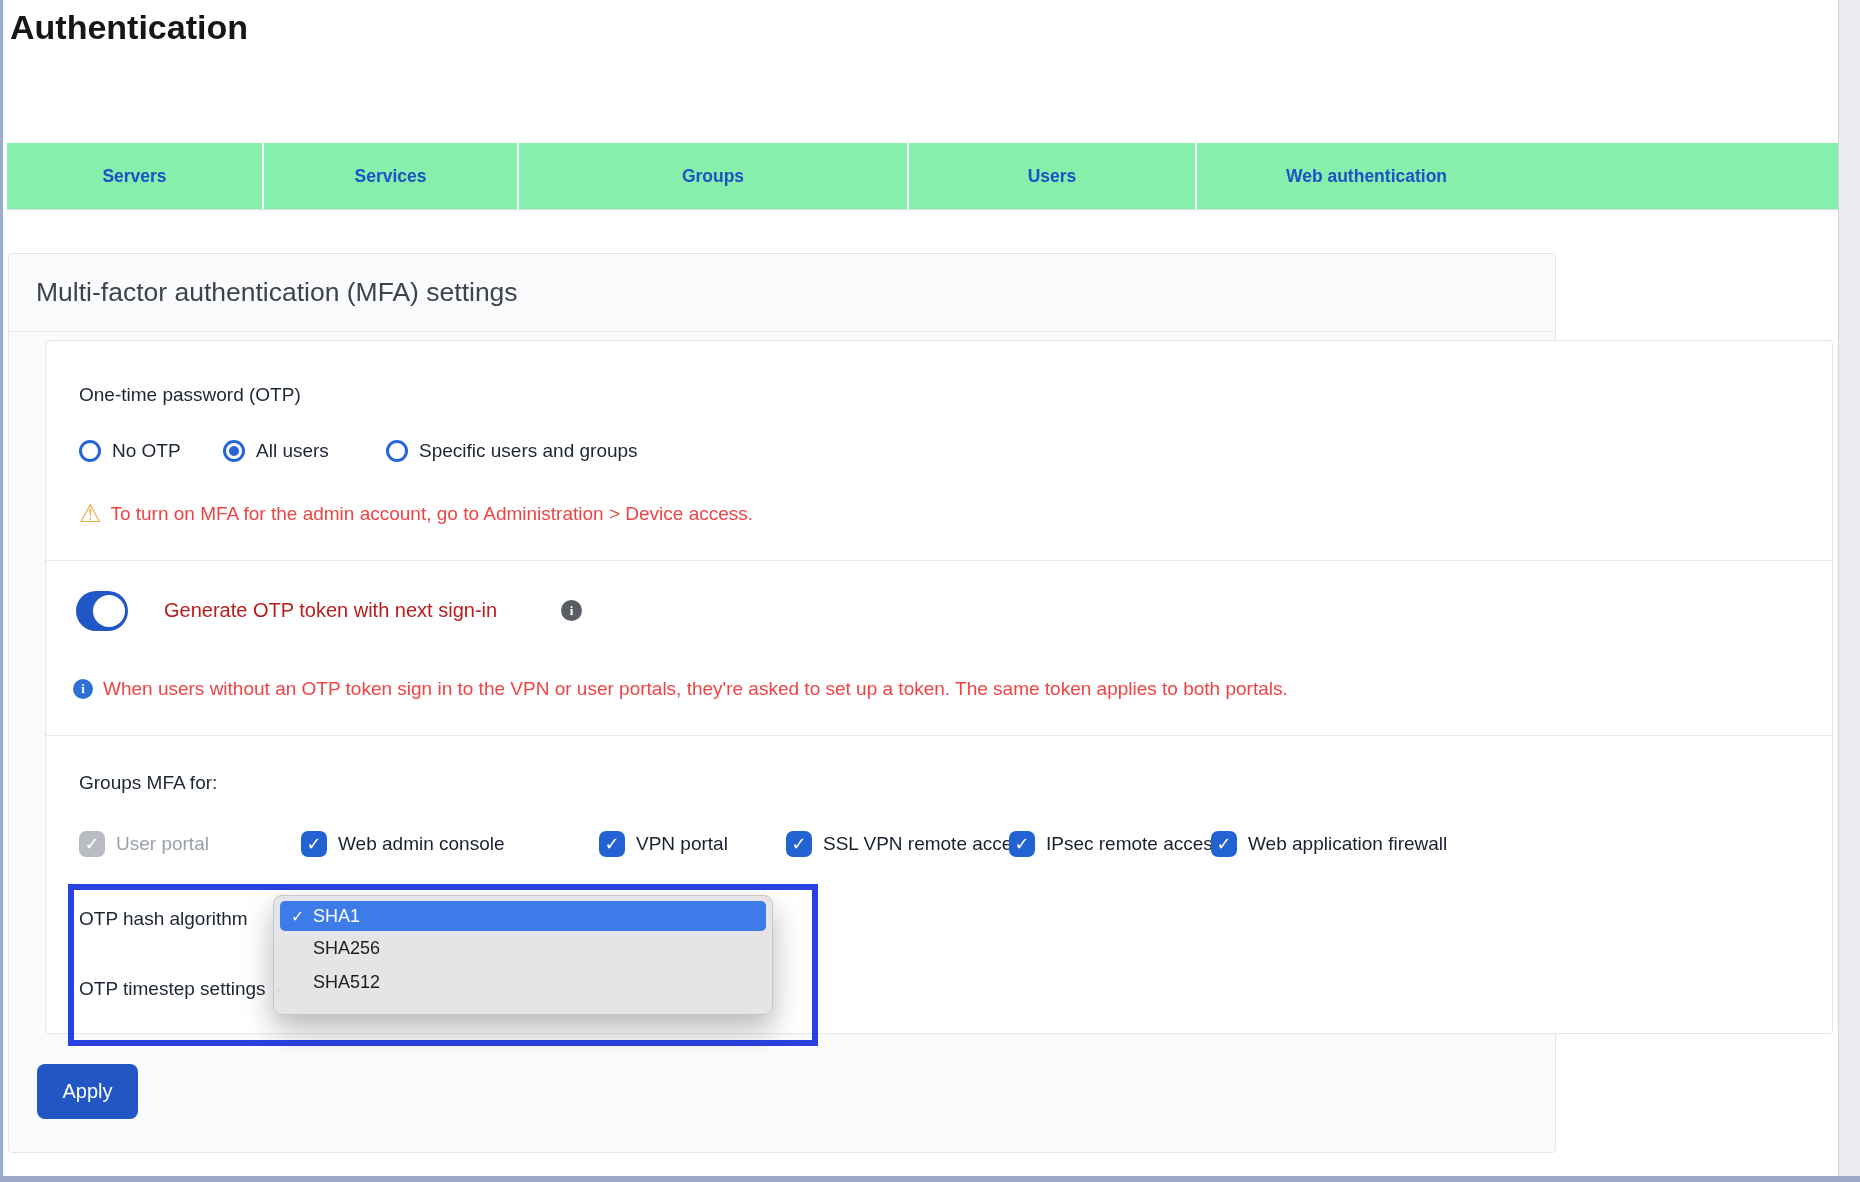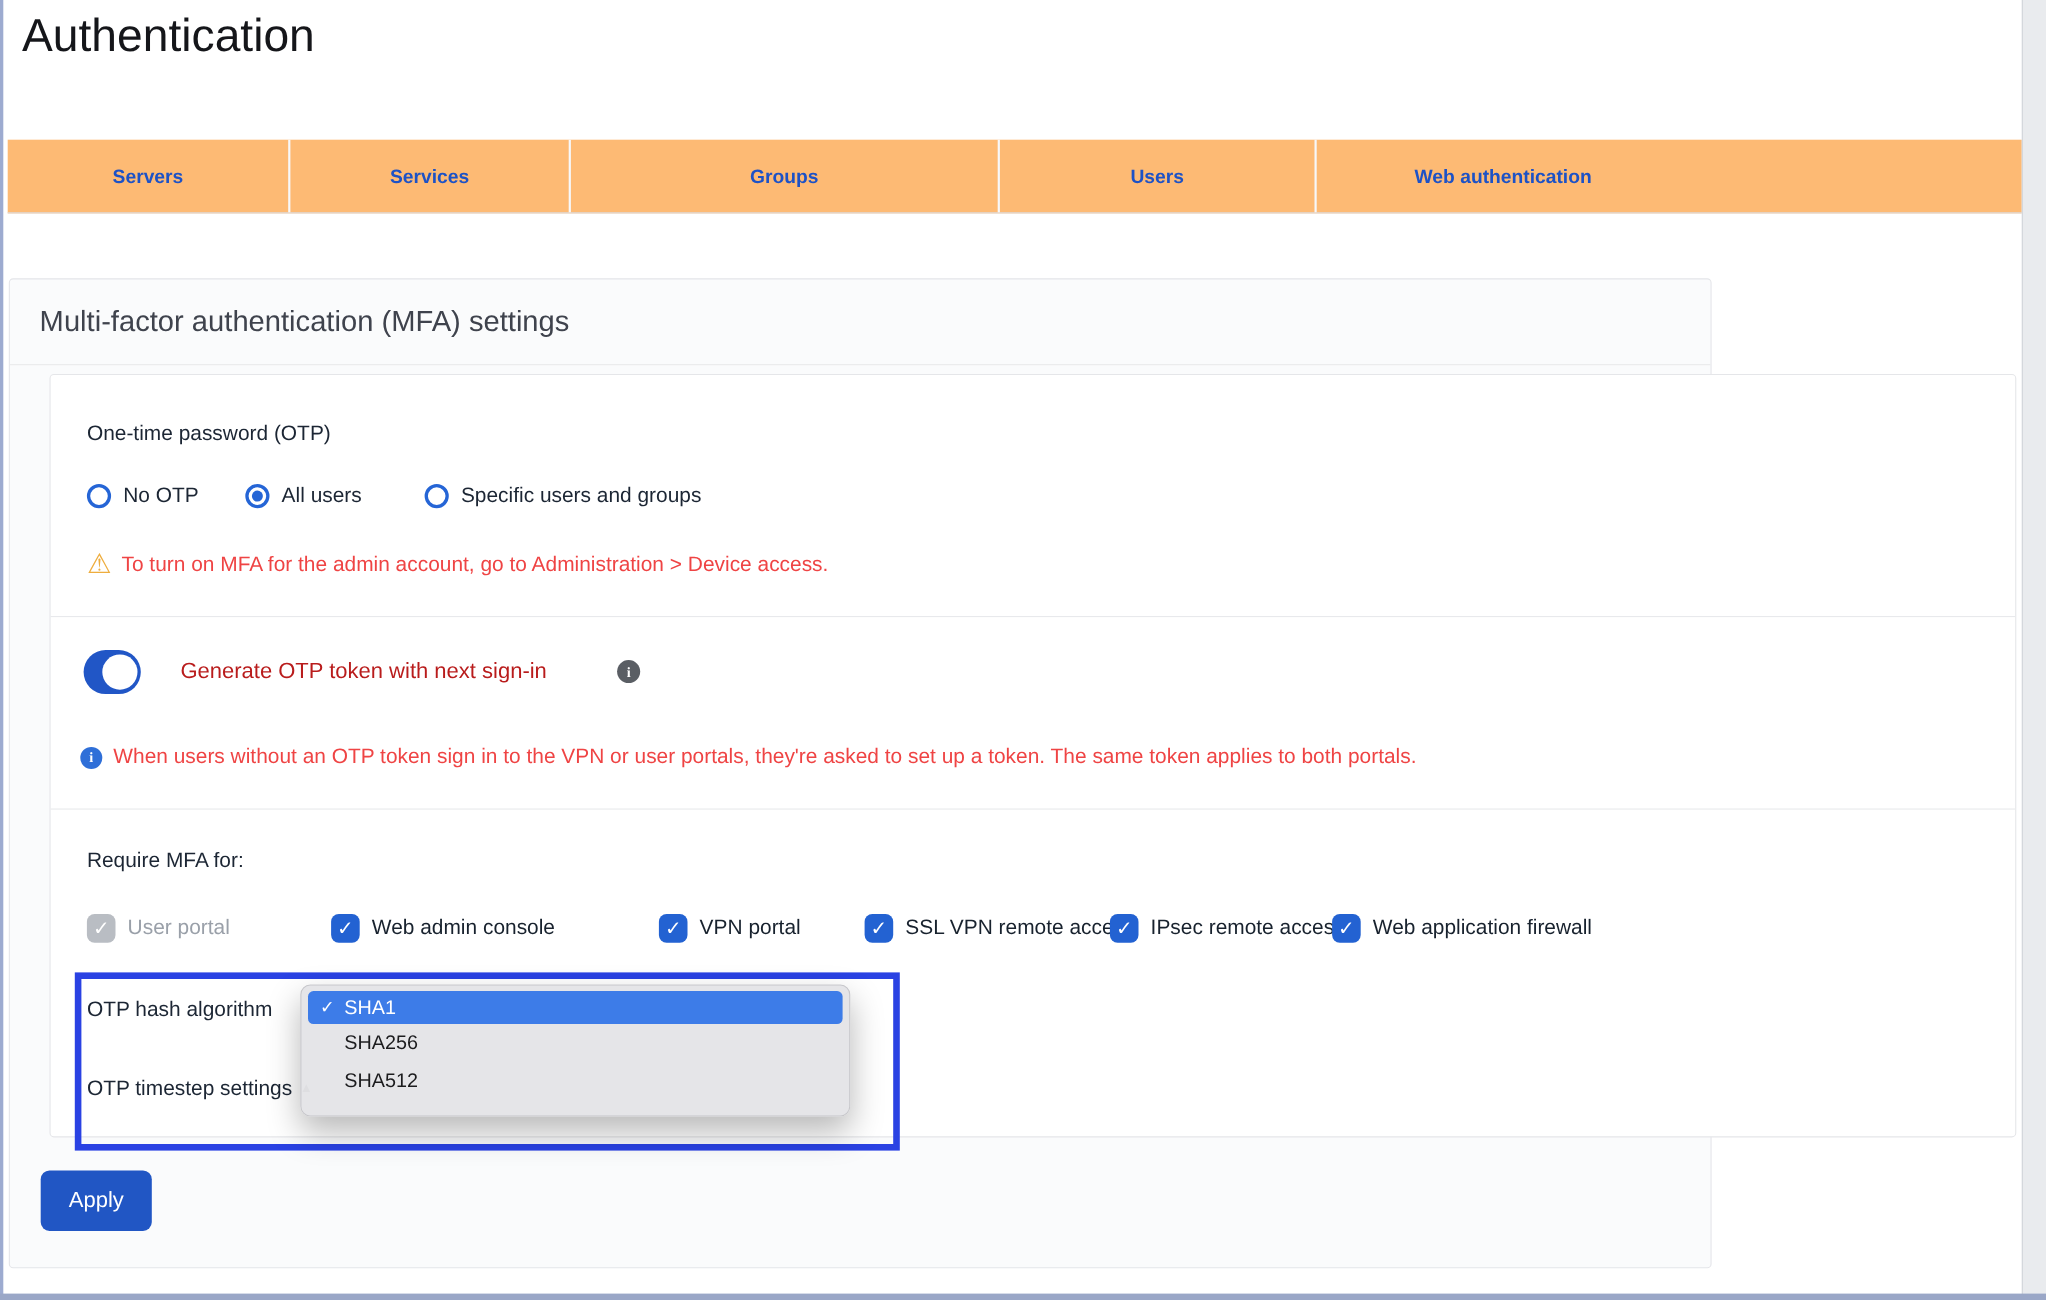--- a/index.html
+++ b/index.html
@@ -1,27 +1,27 @@
 <!DOCTYPE html>
 <html><head>
 <meta charset="utf-8">
 <style>
   * { margin:0; padding:0; box-sizing:border-box; }
   html,body { width:1860px; height:1182px; background:#ffffff; overflow:hidden; }
   body { font-family:"Liberation Sans","DejaVu Sans",sans-serif; color:#1c2634; position:relative; }
 
-  .page-title { position:absolute; left:20px; top:8px; font-size:42px; font-weight:400; color:#15161a; }
+  .page-title { position:absolute; left:10px; top:8px; font-size:34px; font-weight:700; color:#15161a; }
 
   
   .edge-left   { position:absolute; left:0; top:0; width:3px; height:1182px; background:#9dabd0; }
   .edge-bottom { position:absolute; left:0; top:1176px; width:1860px; height:6px; background:#9aa7c7; }
   .scrollbar-track { position:absolute; left:1838px; top:0; width:22px; height:1182px; background:#e9ebee; border-left:1px solid #d2d5da; }
 
   
-  .tabbar { position:absolute; left:7px; top:127px; width:1831px; height:67px; display:flex; background:#fdba74; border-bottom:1px solid #dadde3; }
+  .tabbar { position:absolute; left:7px; top:143px; width:1831px; height:67px; display:flex; background:#86efac; border-bottom:1px solid #dadde3; }
   .tab { display:flex; align-items:center; justify-content:center; font-size:17.5px; font-weight:600; color:#1d52c6; cursor:pointer; }
   .tab + .tab { border-left:2px solid #f7f8fa; }
   .tab.active { background:#2156c4; color:#ffffff; font-weight:700; border-left:none; }
   .tab.active + .tab { border-left:none; }
   .tab-servers  { width:255px; }
   .tab-services { width:255px;text-align:right; }
   .tab-groups   { width:390px; }
   .tab-users    { width:288px; }
   .tab-mfa      { width:302px; }
   .tab-webauth  { width:341px; }
@@ -124,21 +124,21 @@
     <div class="toggle-label">Generate OTP token with next sign-in</div>
     <div class="info-badge-dark">i</div>
 
     <div class="info-row">
       <span class="info-badge">i</span>
       <span class="note-text">When users without an OTP token sign in to the VPN or user portals, they're asked to set up a token. The same token applies to both portals.</span>
     </div>
 
     <div class="divider" style="top:394px;"></div>
 
-    <div class="field-label" style="left:33px; top:430px;">Require MFA for:</div>
+    <div class="field-label" style="left:33px; top:430px;">Groups MFA for:</div>
 
     <div class="cb-item disabled" style="left:33px;">
       <span class="cb">✓</span>
       <span class="lbl">User portal</span>
     </div>
     <div class="cb-item" style="left:255px;">
       <span class="cb">✓</span>
       <span class="lbl">Web admin console</span>
     </div>
     <div class="cb-item" style="left:553px;">

